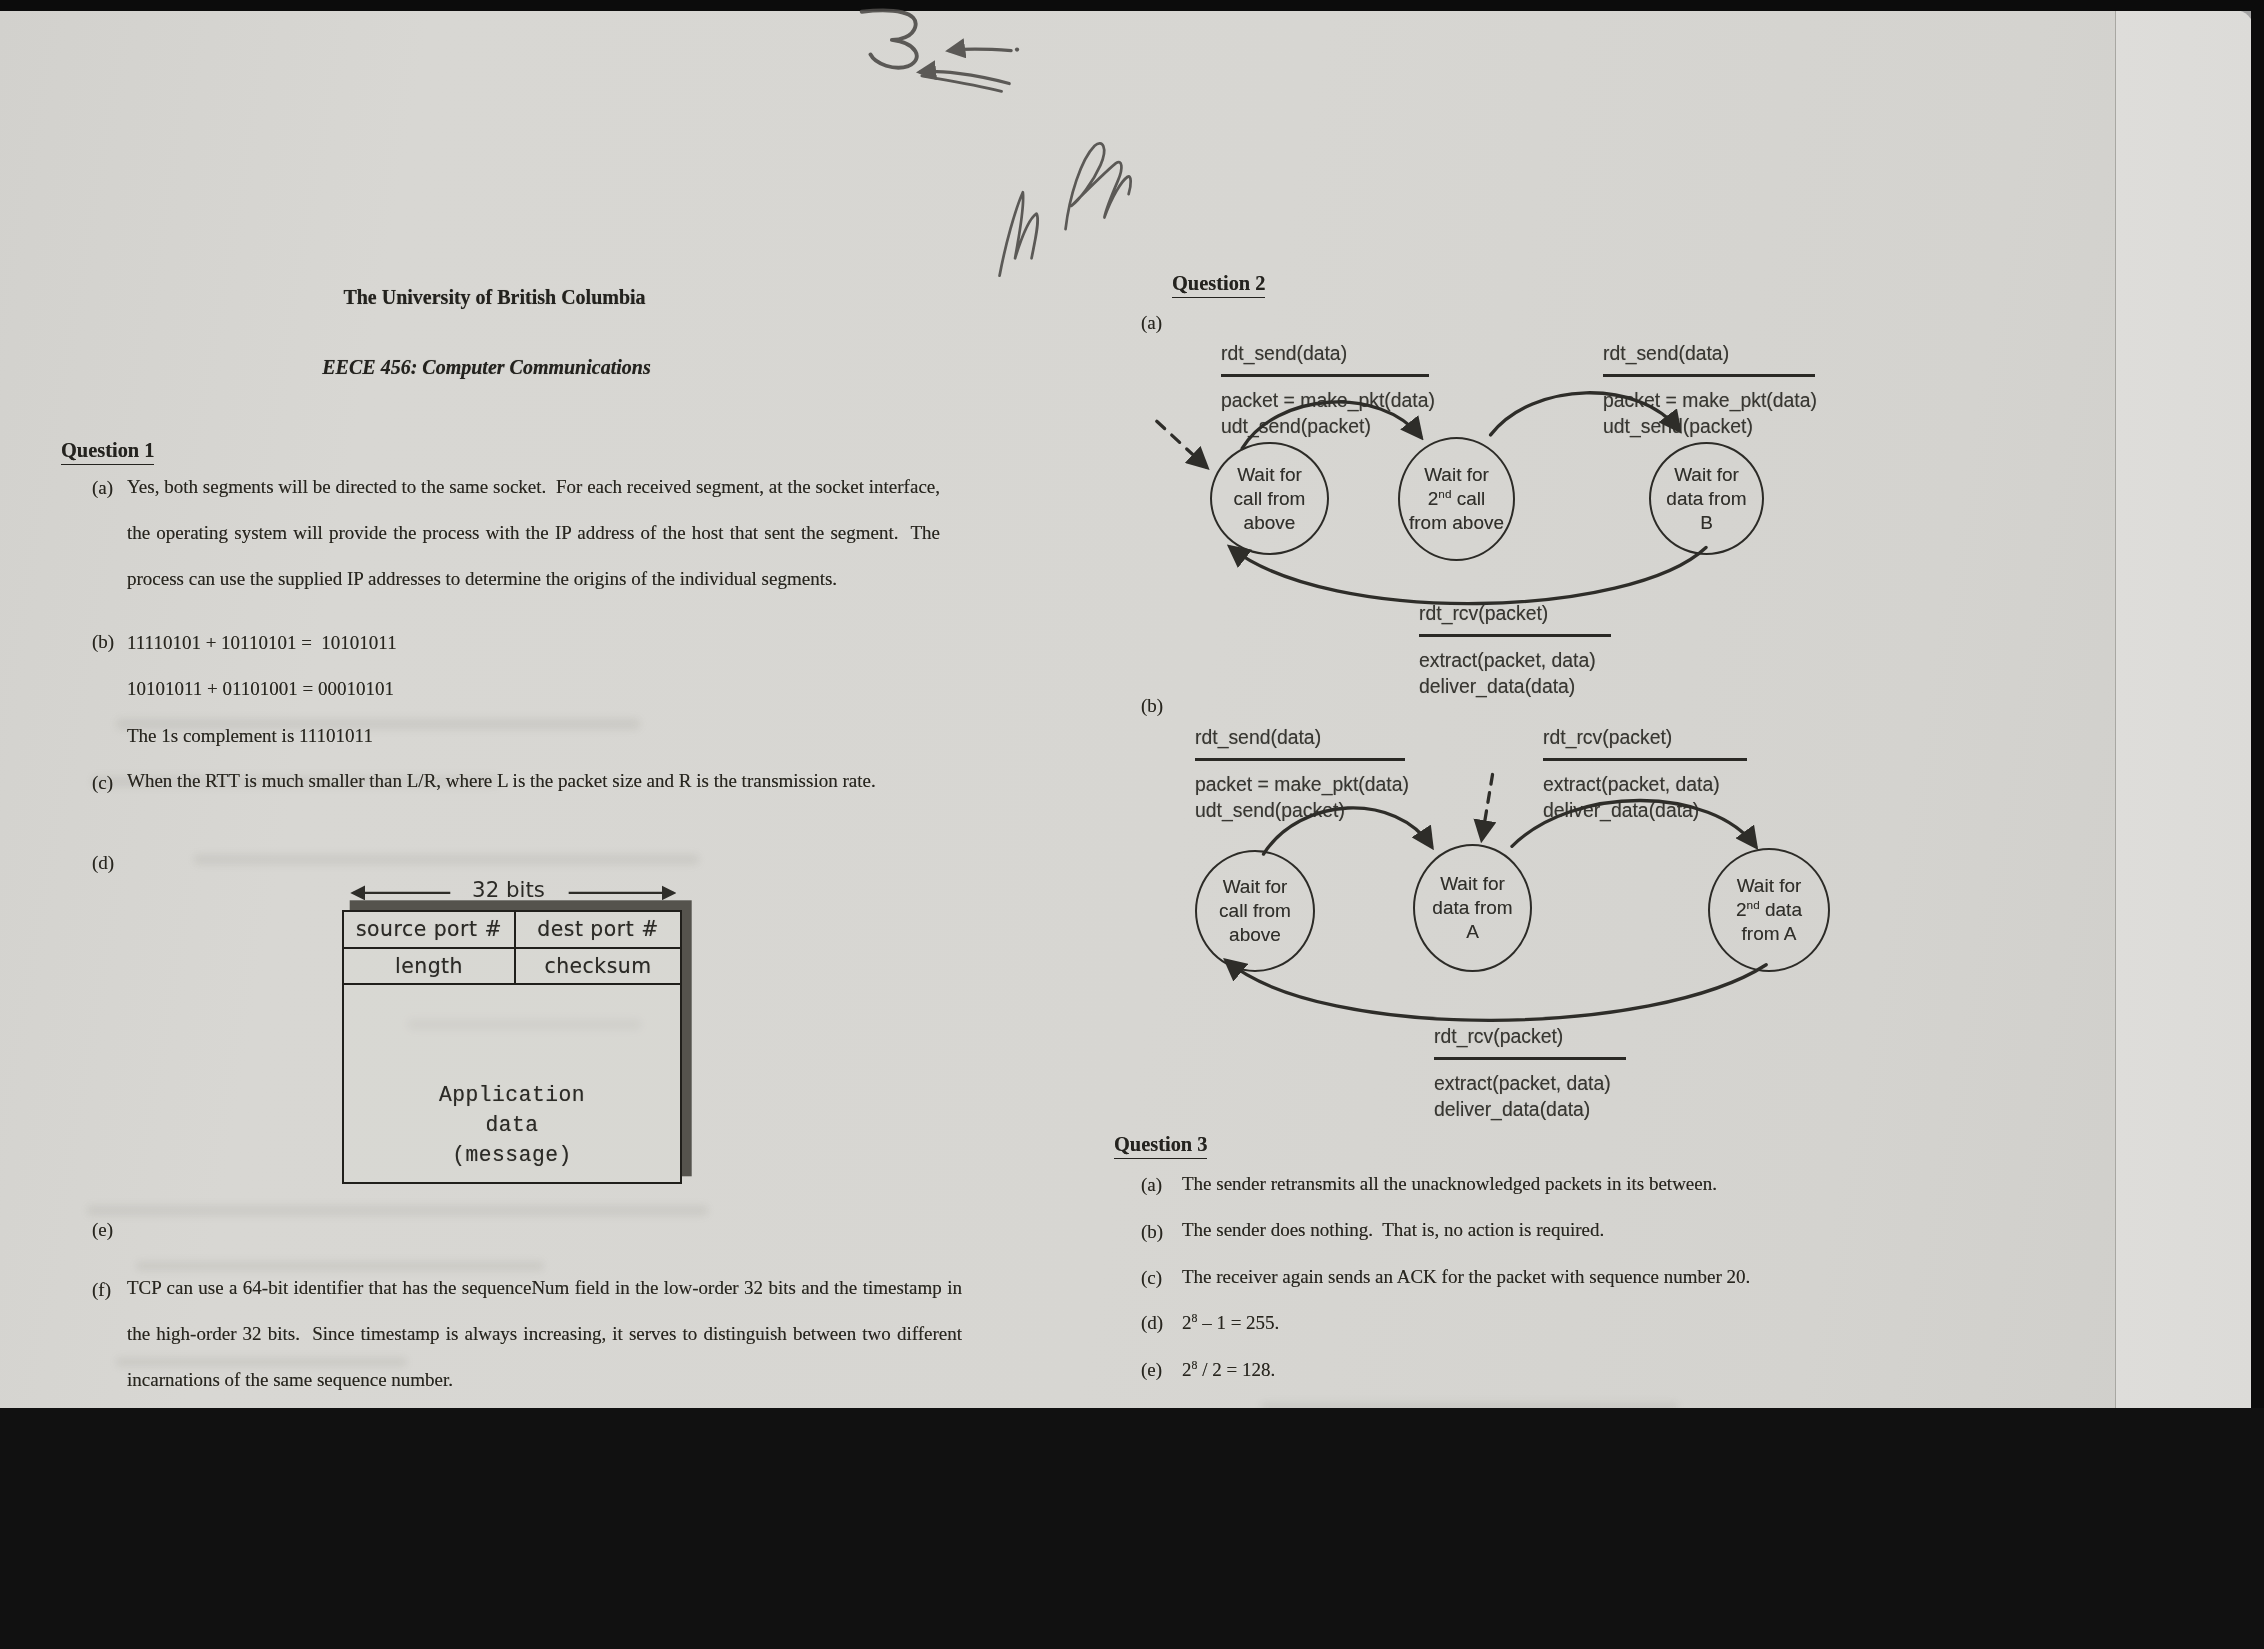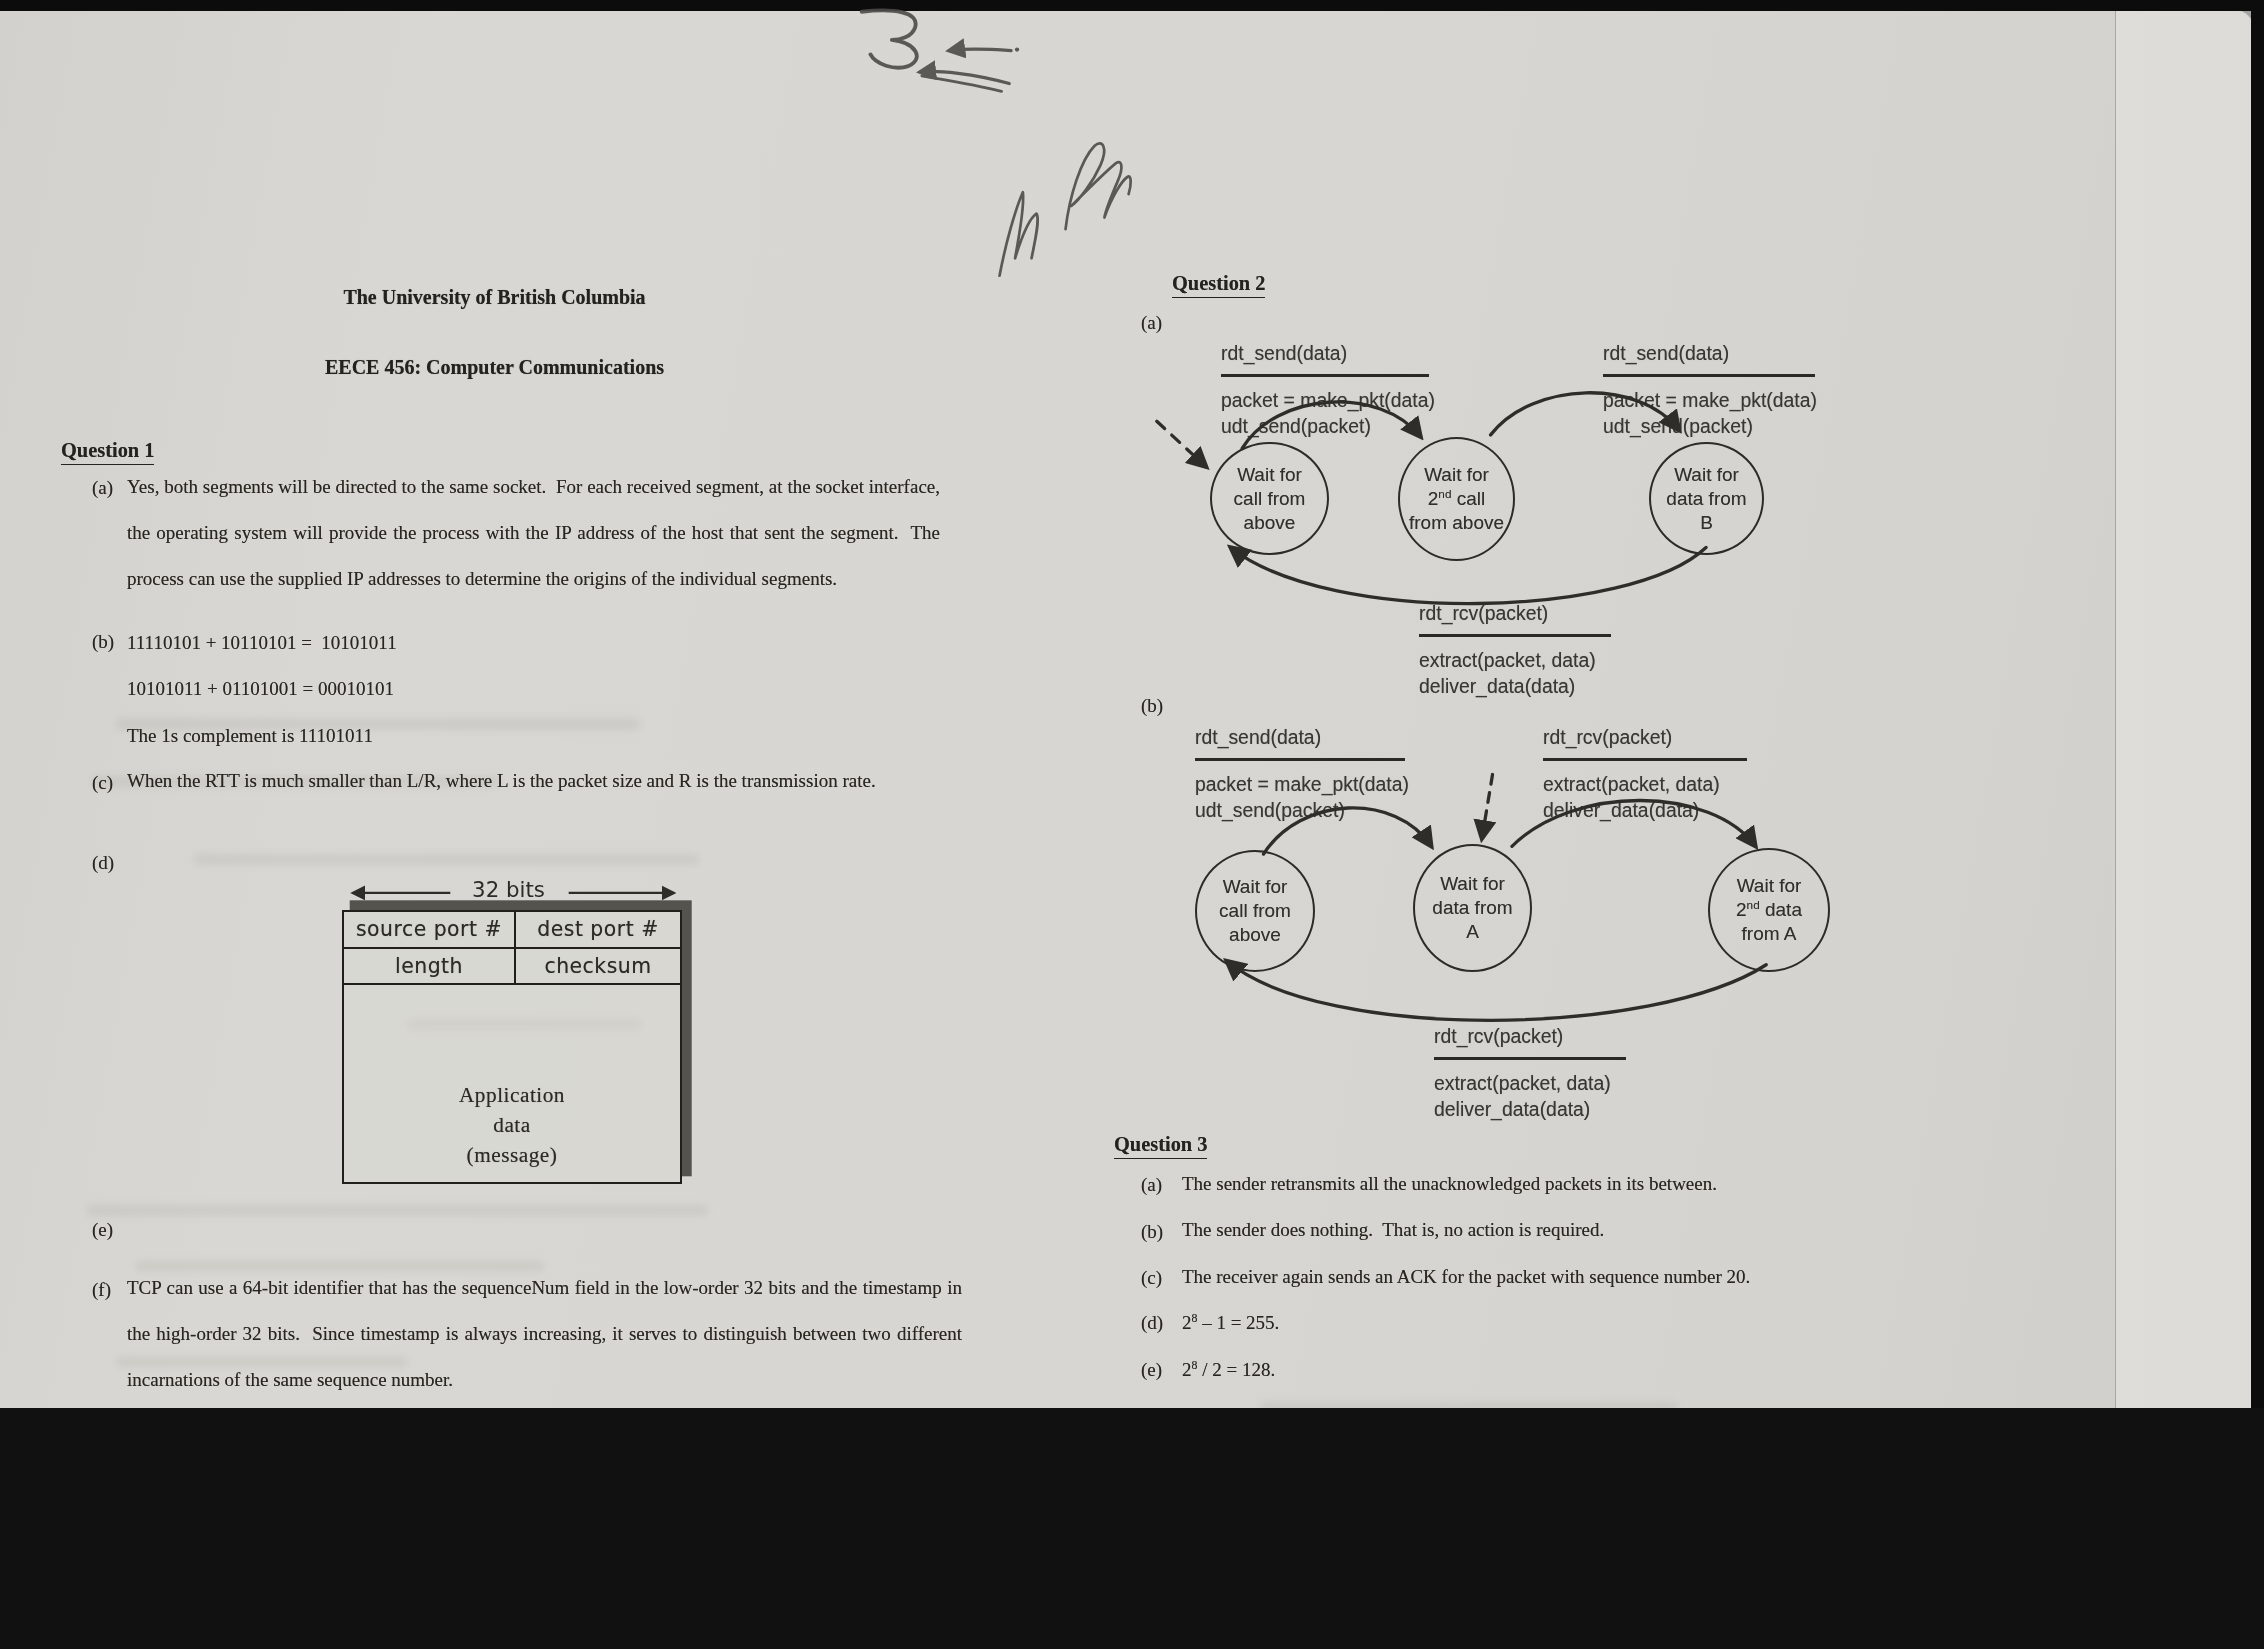--- a/index.html
+++ b/index.html
@@ -44,21 +44,21 @@
   #udp-box{ position:absolute; left:342px; top:910px; width:336px; height:270px;
     border:2.4px solid #201f1b; box-shadow:8.7px -8.7px 0 1px #55534d;
     background:rgba(218,217,213,.35); }
   .udp-row{ display:flex; border-bottom:2.2px solid #201f1b; }
   .udp-cell{ font-family:"DejaVu Sans", sans-serif; font-size:20.4px; color:#2b2a26;
     text-align:center; padding:4.9px 0 5.8px; letter-spacing:0.5px;
     text-shadow:0 0 0.7px rgba(45,43,38,.5);}
   .udp-cell.first{ width:170px; border-right:2.2px solid #201f1b; }
   .udp-cell.second{ flex:1; }
   #udp-body{ height:194px; display:flex; align-items:flex-start; justify-content:center; }
-  #udp-body .lines{ margin-top:95px; text-align:center; font-family:Liberation Serif, serif;
+  #udp-body .lines{ margin-top:95px; text-align:center; font-family:Liberation Mono, monospace;
     font-size:21.3px; line-height:30px; color:#2b2a26; letter-spacing:0.5px;
     text-shadow:0 0 0.7px rgba(45,43,38,.5);}
   #dim-label{ position:absolute; left:448px; top:877px; width:121px; text-align:center;
     font-family:"DejaVu Sans", sans-serif; font-size:21.3px; color:#2b2a26; }
   
   .ghost{ position:absolute; background:rgba(110,108,98,.10); filter:blur(3.9px); border-radius:4.9px; }
   .crease{ position:absolute; height:1.9px;
     background:linear-gradient(90deg,rgba(90,88,82,.35),rgba(90,88,82,0)); }
   svg.overlay{ position:absolute; left:0; top:0; pointer-events:none; }
 </style>
@@ -77,21 +77,21 @@
   <div class="ghost" style="left:92px;top:776px;width:408px;height:10.7px;"></div>
   <div class="ghost" style="left:194px;top:854px;width:505px;height:10.7px;"></div>
   <div class="ghost" style="left:408px;top:1019px;width:233px;height:10.7px;"></div>
   <div class="ghost" style="left:87px;top:1205px;width:621px;height:10.7px;"></div>
   <div class="ghost" style="left:136px;top:1261px;width:408px;height:9.7px;"></div>
   <div class="ghost" style="left:116px;top:1357px;width:291px;height:9.7px;"></div>
   <div class="ghost" style="left:1261px;top:1402px;width:417px;height:9.7px;"></div>
   <div class="crease" style="left:14.6px;top:1553px;width:272px;transform:rotate(38deg);"></div>
 
   <div class="hline" style="position:absolute;left:155px;top:279px;width:679px;">The University of British Columbia</div>
-  <div class="hline" style="position:absolute;left:155px;top:349px;width:679px;">EECE 456: Computer Communications</div>
+  <div class="hline" style="position:absolute;left:147px;top:349px;width:679px;font-style:italic;">EECE 456: Computer Communications</div>
 
   <div class="q-title" style="left:61px;top:439px;">Question 1</div>
 
   <div class="plabel" style="left:92px;top:477px;">(a)</div>
   <div class="ptext" style="left:127px;top:464px;width:813px;">Yes, both segments will be directed to the same socket.  For each received segment, at the socket interface, the operating system will provide the process with the IP address of the host that sent the segment.  The process can use the supplied IP addresses to determine the origins of the individual segments.</div>
 
   <div class="plabel" style="left:92px;top:631px;">(b)</div>
   <div class="ptext left" style="left:127px;top:631px;width:582px;line-height:23px;">11110101 + 10110101 =  10101011</div>
   <div class="ptext left" style="left:127px;top:677px;width:582px;line-height:23px;">10101011 + 01101001 = 00010101</div>
   <div class="ptext left" style="left:127px;top:724px;width:582px;line-height:23px;">The 1s complement is 11101011</div>

